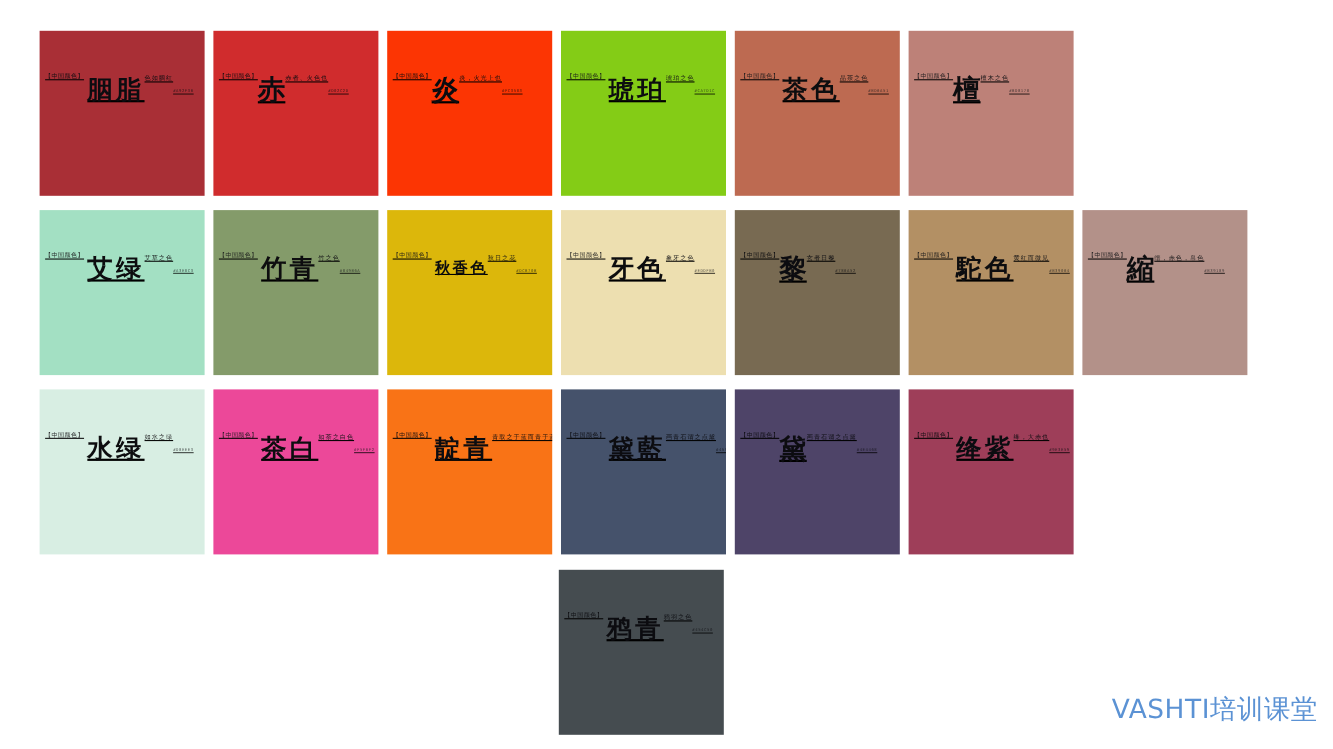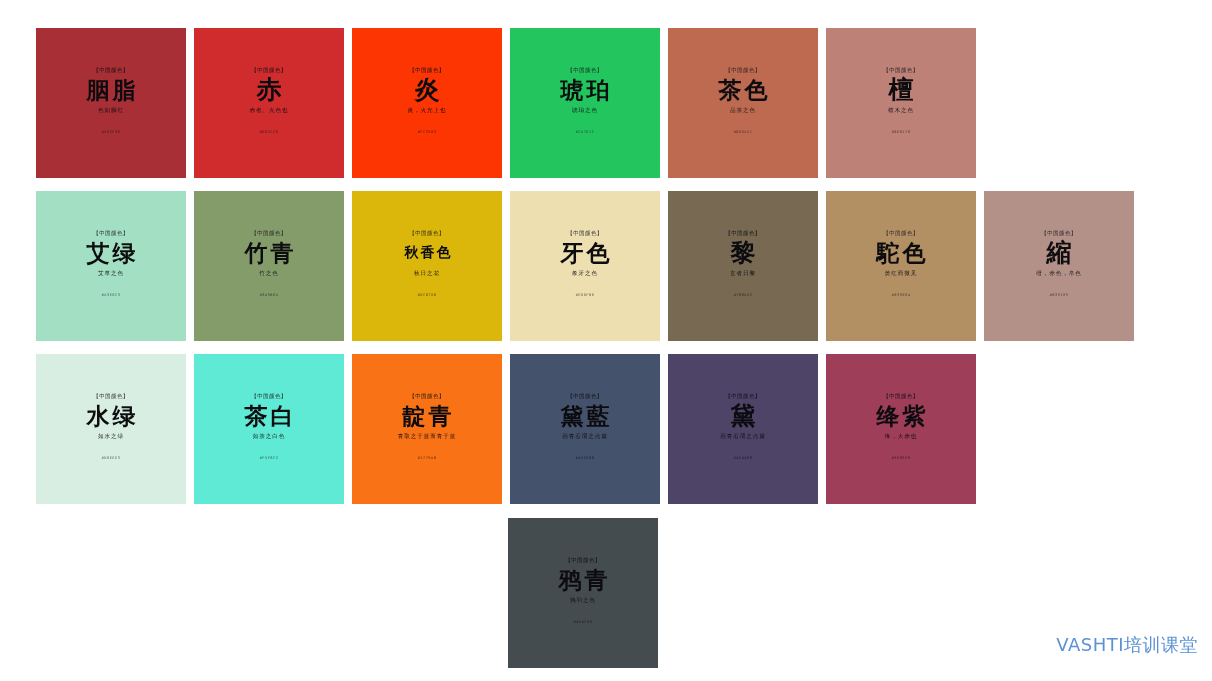--- a/index.html
+++ b/index.html
@@ -48,22 +48,22 @@
   }
   .swatch:last-child { margin-right: 0; }
 
   .swatch-inner {
     position: absolute;
     left: 50%;
     transform: translateX(-50%);
     top: 38px;
     width: 140px;
     display: flex;
-    flex-direction: column;
-    align-items: center;
+    align-items: flex-start;
+    text-decoration: underline;
   }
 
   .tag {
     font-size: 5.5px;
     line-height: 8px;
     letter-spacing: 0.4px;
     color: #18181a;
     opacity: 0.92;
     white-space: nowrap;
     font-family: "DejaVu Sans", "Liberation Sans", sans-serif;
@@ -110,21 +110,21 @@
   .swatch.on-dark .name,
   .swatch.on-dark .desc,
   .swatch.on-dark .hexline {
     color: #0c0c10;
   }
 
   #watermark {
     position: absolute;
     right: 14px;
     bottom: 22px;
-    font-size: 18px;
+    font-size: 24px;
     line-height: 28px;
     color: #5b92d4;
     font-family: "DejaVu Sans", "Liberation Sans", sans-serif;
     white-space: nowrap;
     letter-spacing: 0.5px;
   }
 </style>
 </head>
 <body style="background: rgb(255, 255, 255);">
 
@@ -147,21 +147,21 @@
         </div>
       </div>
       <div class="swatch on-dark" style="background: rgb(252, 53, 3);">
         <div class="swatch-inner">
           <div class="tag">【中国颜色】</div>
           <div class="name len1">炎</div>
           <div class="desc">炎，火光上也</div>
           <div class="hexline">#FC3503</div>
         </div>
       </div>
-      <div class="swatch" style="background: #22c55e; padding-left: 28px;">
+      <div class="swatch" style="background: #84cc16; padding-left: 28px;">
         <div class="swatch-inner">
           <div class="tag">【中国颜色】</div>
           <div class="name">琥珀</div>
           <div class="desc">琥珀之色</div>
           <div class="hexline">#CA7D1C</div>
         </div>
       </div>
       <div class="swatch" style="background: rgb(189, 106, 81); padding-left: 41px;">
         <div class="swatch-inner">
           <div class="tag">【中国颜色】</div>
@@ -239,21 +239,21 @@
     </div>
   <div class="swatch-row row-3">
       <div class="swatch" style="background: rgb(216, 238, 227);">
         <div class="swatch-inner">
           <div class="tag">【中国颜色】</div>
           <div class="name">水绿</div>
           <div class="desc">如水之绿</div>
           <div class="hexline">#D8EEE3</div>
         </div>
       </div>
-      <div class="swatch" style="background: #5eead4;">
+      <div class="swatch" style="background: #ec4899;">
         <div class="swatch-inner">
           <div class="tag">【中国颜色】</div>
           <div class="name">茶白</div>
           <div class="desc">如茶之白色</div>
           <div class="hexline">#F5F6F2</div>
         </div>
       </div>
       <div class="swatch on-dark" style="background: #f97316;">
         <div class="swatch-inner">
           <div class="tag">【中国颜色】</div>

